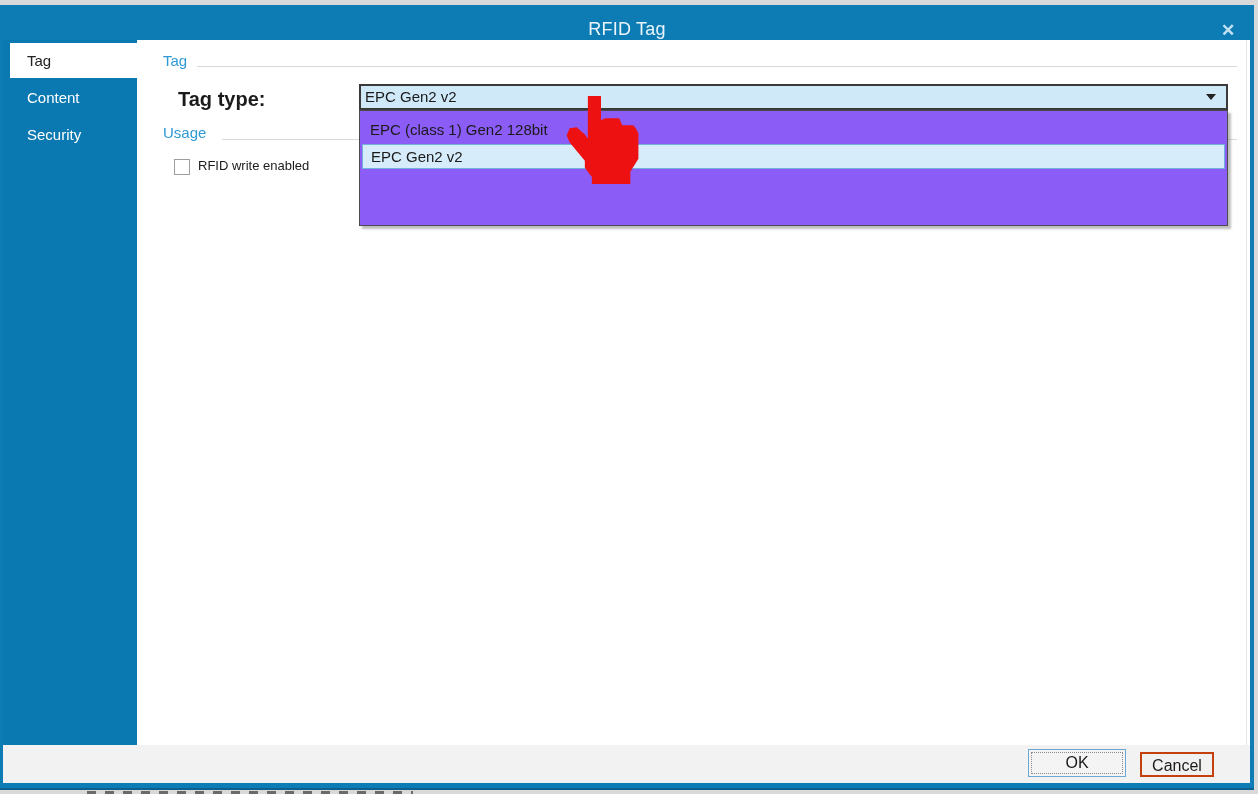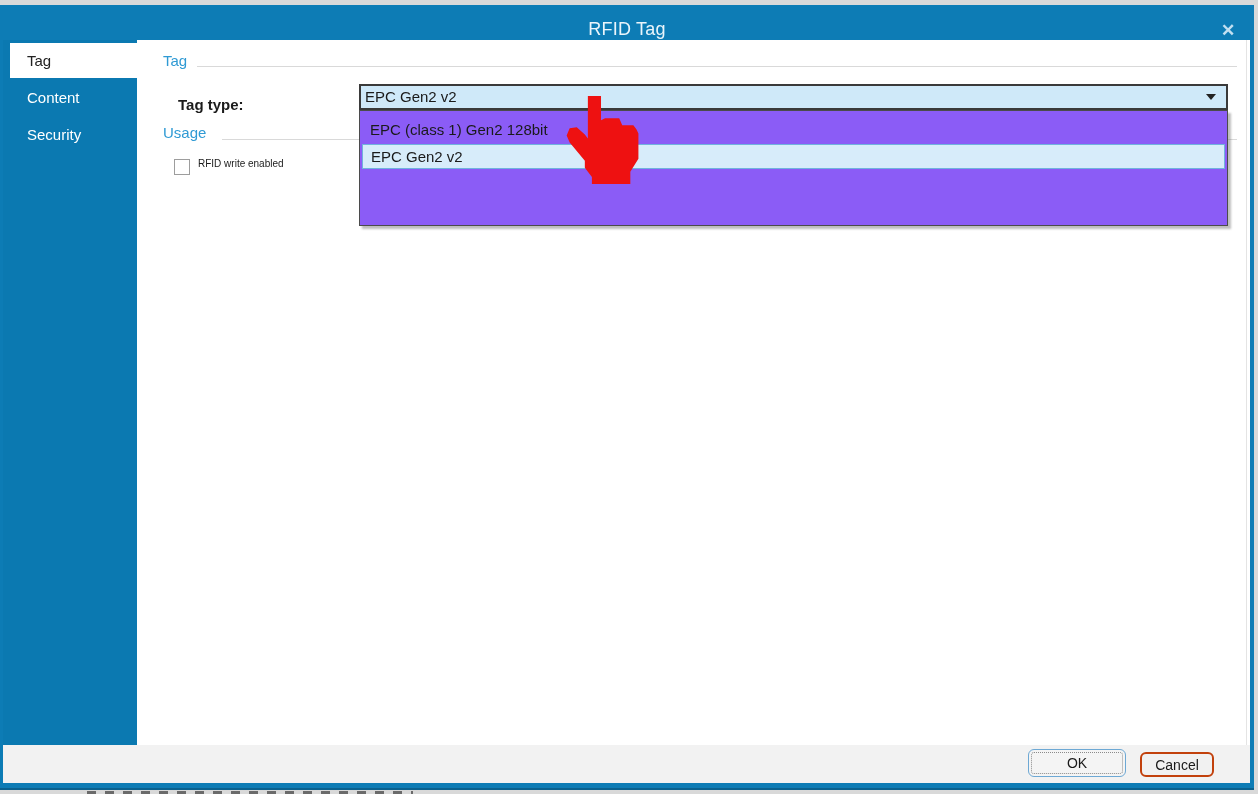--- a/index.html
+++ b/index.html
@@ -43,21 +43,21 @@
   .si-0 { top:3px; } .si-1 { top:40px; } .si-2 { top:77px; } .si-3 { top:114px; }
 
   
   .group-title { position:absolute; color:var(--group_header,#2f9ad4); font-size:15px; }
   .g-tag   { left:163px; top:52px; }
   .g-usage { left:163px; top:124px; z-index:1; }
   .sep { position:absolute; height:0; border-top:1px solid #d9d9d9; }
   .sep-1 { left:197px; top:66px; width:1040px; }
   .sep-2 { left:222px; top:139px; width:1015px; z-index:1; }
 
-  .field-label { position:absolute; left:178px; top:88px; color:#1b1b1b; font-size:15px; font-weight:600;margin-top:8px; }
+  .field-label { position:absolute; left:178px; top:88px; color:#1b1b1b; font-size:20px; font-weight:600; }
 
   
   .combo {
     position:absolute; left:359px; top:84px; width:869px; height:26px;
     background:var(--combo_bg,#cfe9f9); border:2px solid #3a3a3a; cursor:pointer; z-index:10;
   }
   .combo-value { position:absolute; left:4px; top:2px; font-size:15px; color:#1a1a1a; }
   .combo-arrow {
     position:absolute; right:10px; top:8px; width:0; height:0;
     border-left:5px solid transparent; border-right:5px solid transparent;
@@ -75,25 +75,25 @@
   .opt.hl {
     height:25px; line-height:23px; margin:1px 2px 0 2px; padding-left:8px;
     background:var(--highlight_bg,#d7ecfa); border:1px solid var(--highlight_border,#70b2dd);
   }
 
   
   .checkbox {
     position:absolute; left:174px; top:159px; width:16px; height:16px;
     background:#ffffff; border:1px solid #9d9d9d; cursor:pointer;
   }
-  .checkbox-label { position:absolute; left:198px; top:158px; font-size:10px; color:#1b1b1b; }
+  .checkbox-label { position:absolute; left:198px; top:158px; font-size:13px; color:#1b1b1b; }
 
   
   .footer { position:absolute; left:3px; top:745px; width:1247px; height:38px; background:var(--footer_bg,#f2f2f2); }
-  .btn { position:absolute; font-size:14px; color:#1a1a1a; text-align:center; cursor:pointer;border-radius:6px; }
+  .btn { position:absolute; font-size:16px; color:#1a1a1a; text-align:center; cursor:pointer; }
   .btn-ok {
     left:1025px; top:4px; width:98px; height:28px; line-height:26px;
     background:#f4f4f4; border:1px solid #6da8d4;
     outline:1px dotted #8a8a8a; outline-offset:-4px;
   }
   .btn-cancel {
     left:1137px; top:7px; width:74px; height:25px; line-height:23px;
     background:#f1f1f1; border:2px solid #c2410c;
   }
 

